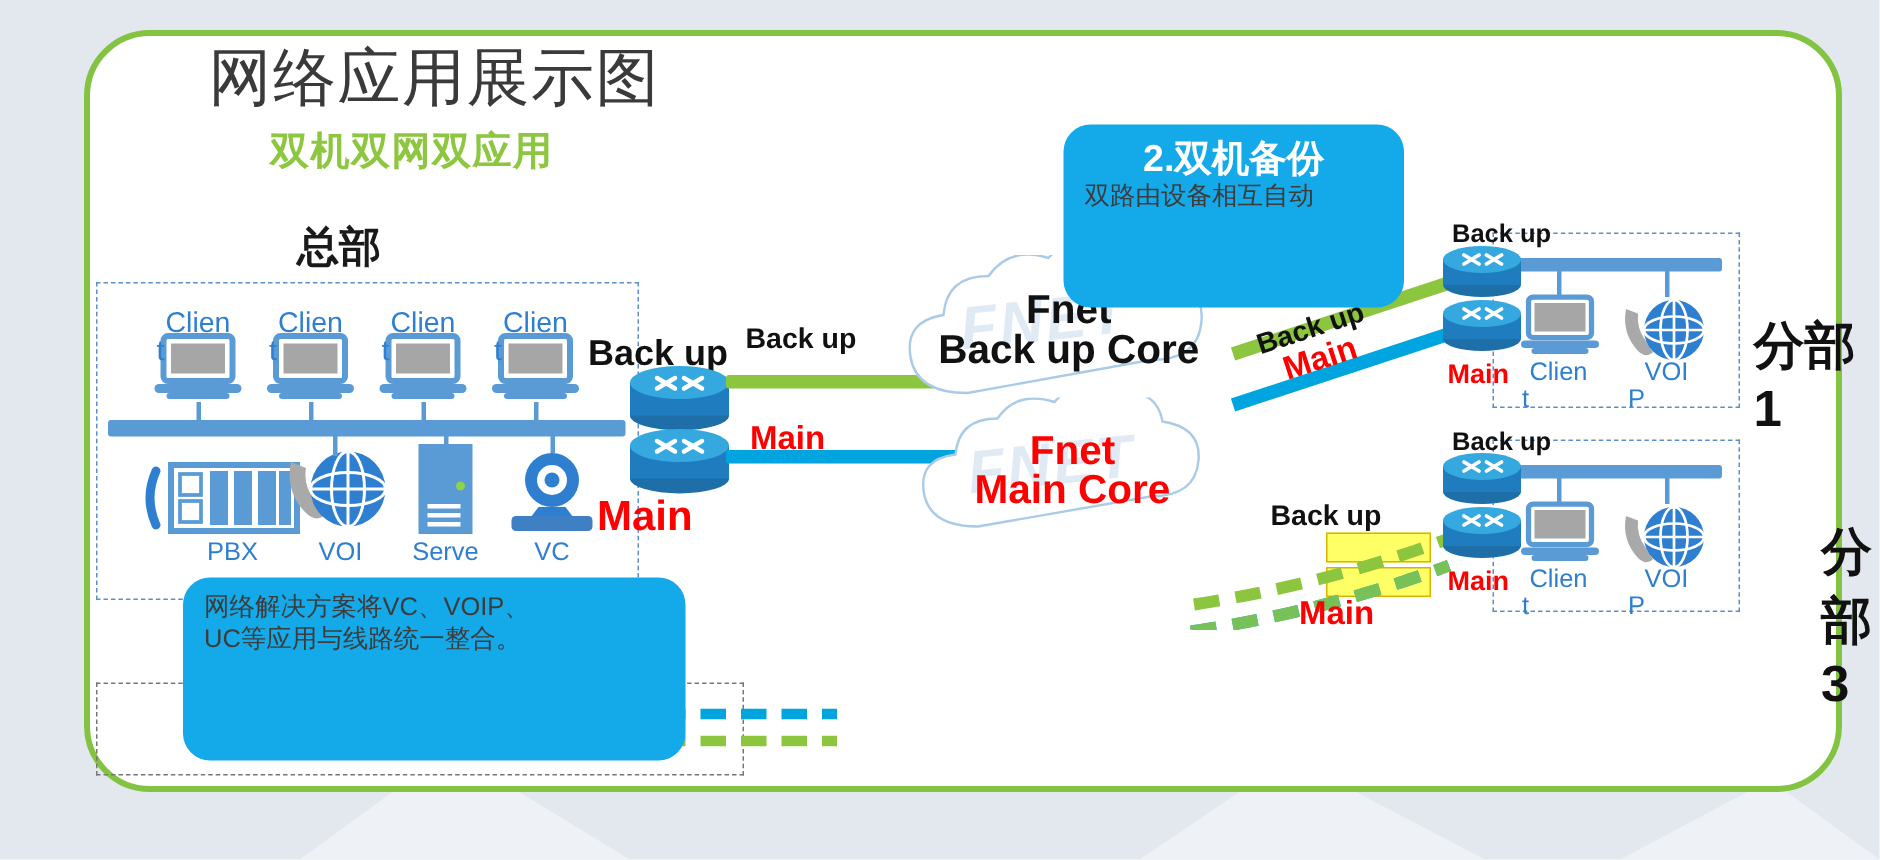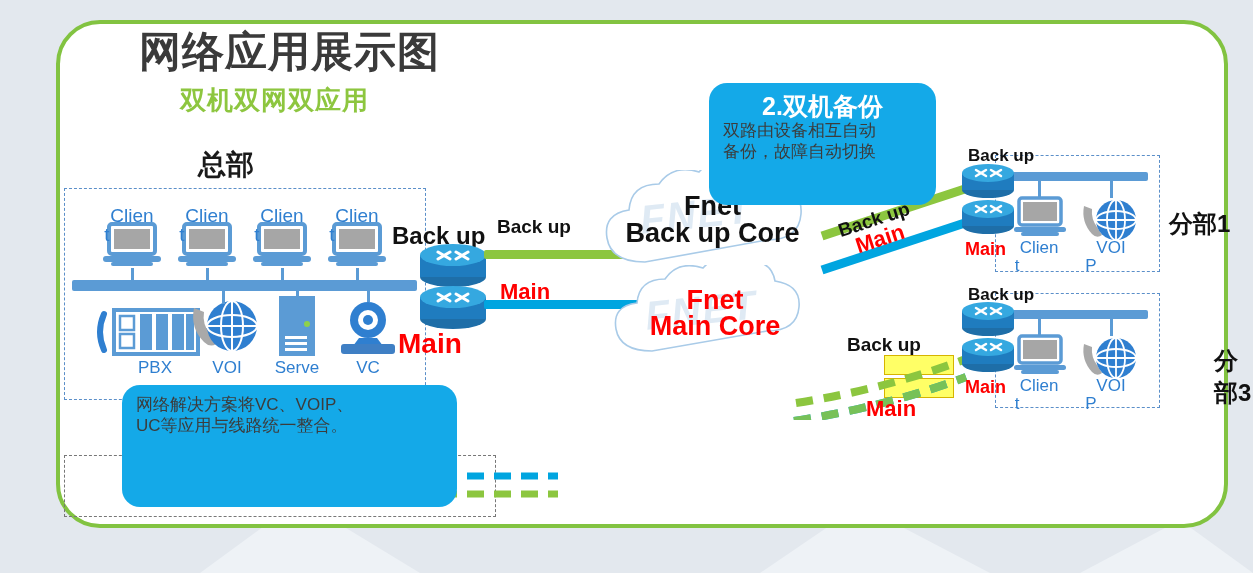--- a/index.html
+++ b/index.html
@@ -12,21 +12,21 @@
   .bg-poly{position:absolute;inset:0;}
   .card{
     position:absolute;left:56px;top:20px;width:1172px;height:508px;
     background:#ffffff;border:4px solid #82c341;border-radius:44px;
     box-sizing:border-box;
   }
   .abs{position:absolute;}
 
   
   .title-main{
-    left:139px;top:31px;font-size:42px;font-weight:bold;color:#3a3a3a;
+    left:139px;top:31px;font-size:42px;font-weight:normal;color:#3a3a3a;
     letter-spacing:1px;line-height:1;
   }
   .title-sub{
     left:180px;top:87px;font-size:26px;font-weight:bold;color:#8dc63f;
     letter-spacing:1px;line-height:1;
   }
   .hq-title{
     left:198px;top:146px;font-size:28px;font-weight:bold;color:#1a1a1a;
   }
 
@@ -48,21 +48,21 @@
   
   .link{position:absolute;border-radius:2px;}
   .link-green{background:#8cc63f;}
   .link-blue{background:#00a5e0;}
 
   
   .lbl{position:absolute;font-weight:bold;white-space:nowrap;}
   .lbl-black{color:#111;}
   .lbl-red{color:#ff0000;}
   .lbl-dev{color:#2f7fd0;font-size:17px;font-weight:normal;text-align:center;}
-  .lbl-branch{color:#111;font-size:24px;font-weight:bold;}
+  .lbl-branch{color:#111;font-size:34px;font-weight:bold;}
 
   
   .cloud-txt{position:absolute;text-align:center;font-weight:bold;line-height:1.02;}
   .cloud-black{color:#111;font-size:27px;}
   .cloud-red{color:#ff0000;font-size:27px;}
   .wm{position:absolute;color:#dfeaf4;font-size:40px;font-style:italic;
       font-weight:bold;letter-spacing:2px;}
 
   
   .callout{position:absolute;background:#14a9e8;border-radius:18px;
@@ -357,17 +357,16 @@
   </svg>
 
   <div class="callout" id="callout1">
     <div class="c-body">网络解决方案将VC、VOIP、</div>
     <div class="c-body">UC等应用与线路统一整合。</div>
   </div>
 
   <div class="callout" id="callout2">
     <div class="c-title">2.双机备份</div>
     <div class="c-body">双路由设备相互自动</div>
-    <div class="c-body">备份，故障自动切换</div>
   </div>
 
 
 </div>
 
 </body></html>

